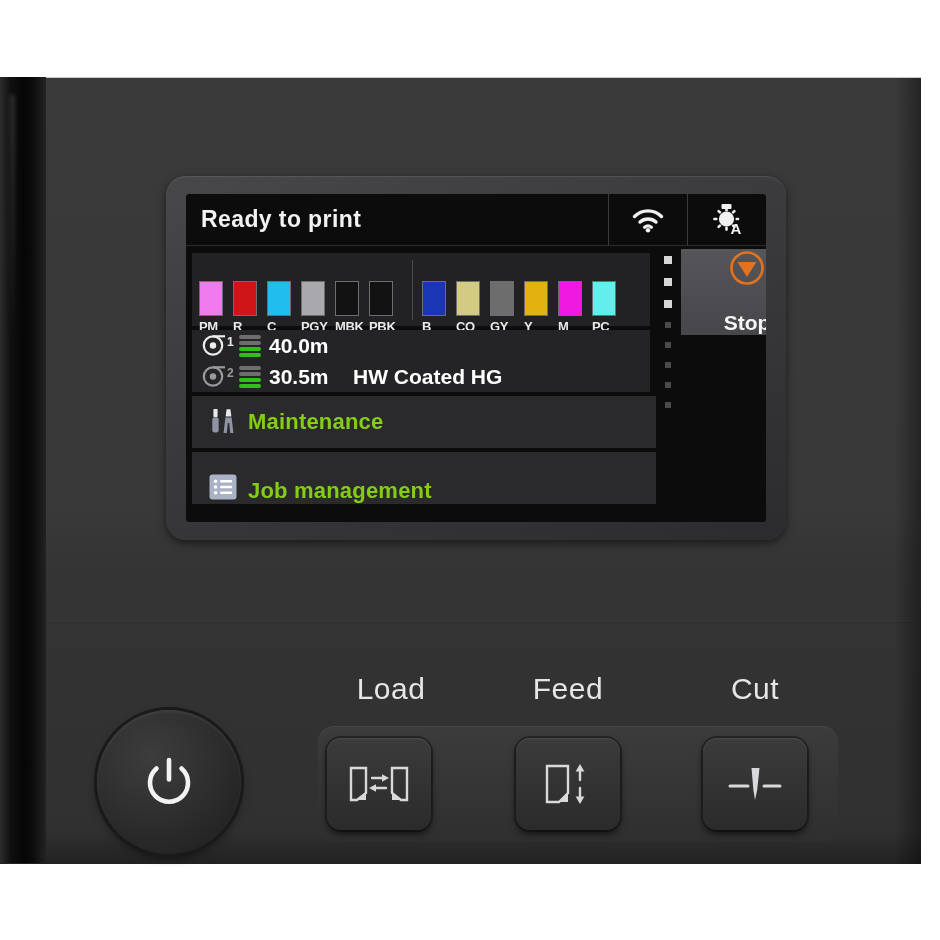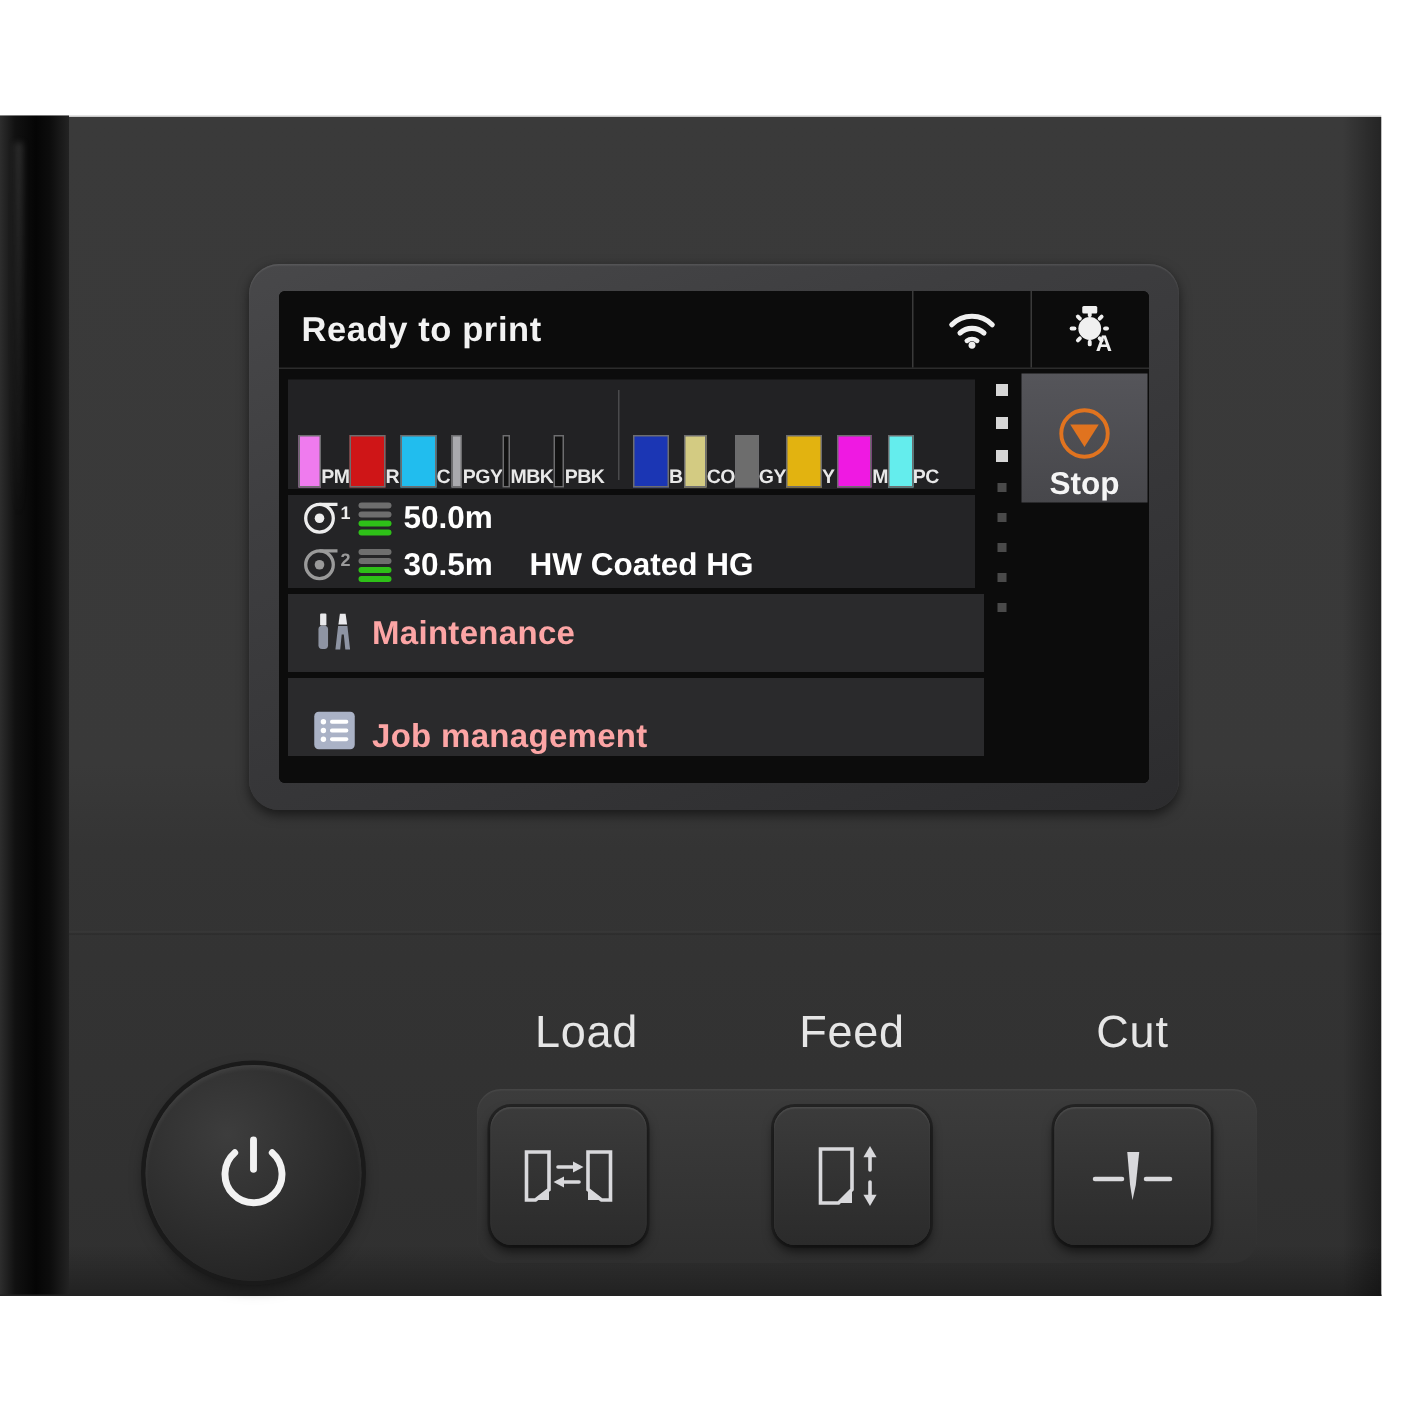--- a/index.html
+++ b/index.html
@@ -74,21 +74,21 @@
   .content-col{position:absolute;left:0;top:0;width:470px;height:276px;}
   .side-col{position:absolute;left:470px;top:0;width:110px;height:276px;background:#0c0c0c;}
 
   
   .ink-panel{
     position:absolute;left:6px;top:7px;width:458px;height:73px;
     background:#222224;display:flex;align-items:center;
   }
   .ink-group{display:flex;align-items:flex-start;padding:0 7px;}
   .ink-divider{width:1px;height:60px;background:#4a4a4c;margin:0 2px;}
-  .ink{width:34px;display:flex;align-items:flex-end;margin-top:36px;}
+  .ink{width:34px;display:flex;flex-direction:column;align-items:flex-start;margin-top:36px;}
   .ink-sw{width:24px;height:35px;border:1px solid #6d6d6f;box-sizing:border-box;}
   .ink-lbl{margin-top:3px;color:#e8e8e8;font-size:13px;font-weight:bold;letter-spacing:-0.3px;}
 
   
   .roll-block{
     position:absolute;left:6px;top:84px;width:458px;height:62px;
     background:#242426;
   }
   .roll-row{height:31px;display:flex;align-items:center;padding-left:10px;}
   .roll-icon{width:34px;height:25px;flex:0 0 34px;position:relative;}
@@ -98,32 +98,32 @@
   .roll-name{color:#ffffff;font-size:21px;font-weight:bold;}
 
   
   .menu-row{
     position:absolute;left:6px;width:458px;height:52px;
     background:#2a2a2c;display:flex;align-items:center;padding-left:12px;
   }
   .menu-row.r1{top:150px;}
   .menu-row.r2{top:206px;align-items:flex-end;}
   .menu-icon{width:38px;height:34px;flex:0 0 38px;display:flex;align-items:center;justify-content:center;}
-  .menu-label{color:#fca5a5;font-size:22px;font-weight:bold;margin-left:6px;letter-spacing:0.2px;}
+  .menu-label{color:#84cc16;font-size:22px;font-weight:bold;margin-left:6px;letter-spacing:0.2px;}
 
   
   .scroll-dots{position:absolute;left:8px;top:10px;display:flex;flex-direction:column;gap:14px;}
   .scroll-dots i{display:block;width:8px;height:8px;background:#d7d7d7;}
   .scroll-dots i.dim{background:#4a4a4a;width:6px;height:6px;margin-left:1px;}
 
   
   .stop-btn{
     position:absolute;left:25px;top:3px;width:84px;height:86px;
     background:linear-gradient(180deg,#55555a 0%,#47474b 100%);
-    display:flex;flex-direction:column;align-items:center;justify-content:flex-end;gap:3px;
+    display:flex;flex-direction:column;align-items:center;justify-content:space-between;gap:3px;padding-left:24px;
   }
   .stop-label{color:#f5f5f5;font-size:21px;font-weight:bold;}
 
   
   .power-btn{
     position:absolute;left:97px;top:710px;width:144px;height:144px;border-radius:50%;
     background:radial-gradient(circle at 38% 32%,#3d3d3d 0%,#2e2e2e 48%,#242424 78%,#1b1b1b 100%);
     box-shadow:0 0 0 3px #1a1a1a, 0 4px 10px rgba(0,0,0,0.55), inset 0 2px 3px rgba(255,255,255,0.07);
     display:flex;align-items:center;justify-content:center;
   }
@@ -261,21 +261,21 @@
                     <circle cx="11" cy="12.5" r="3.2" fill="#ededed"></circle>
                     <line x1="11" y1="3.3" x2="23" y2="3.3" stroke="#ededed" stroke-width="2.2"></line>
                     <text x="25" y="13" font-family="Liberation Sans, sans-serif" font-size="12" font-weight="bold" fill="#ededed">1</text>
                   </svg></span>
                 <span class="lvl">
                   <i style="background:#6e6e6e"></i>
                   <i style="background:#6e6e6e"></i>
                   <i style="background:#2ec018"></i>
                   <i style="background:#2ec018"></i>
                 </span>
-                <span class="roll-len">50.0m</span>
+                <span class="roll-len">40.0m</span>
               </div>
               <div class="roll-row">
                 <span class="roll-icon"><svg width="34" height="25" viewBox="0 0 34 25">
                     <circle cx="11" cy="12.5" r="9.2" fill="none" stroke="#9a9a9a" stroke-width="2.2"></circle>
                     <circle cx="11" cy="12.5" r="3.2" fill="#9a9a9a"></circle>
                     <line x1="11" y1="3.3" x2="23" y2="3.3" stroke="#9a9a9a" stroke-width="2.2"></line>
                     <text x="25" y="13" font-family="Liberation Sans, sans-serif" font-size="12" font-weight="bold" fill="#9a9a9a">2</text>
                   </svg></span>
                 <span class="lvl">
                   <i style="background:#6e6e6e"></i>

